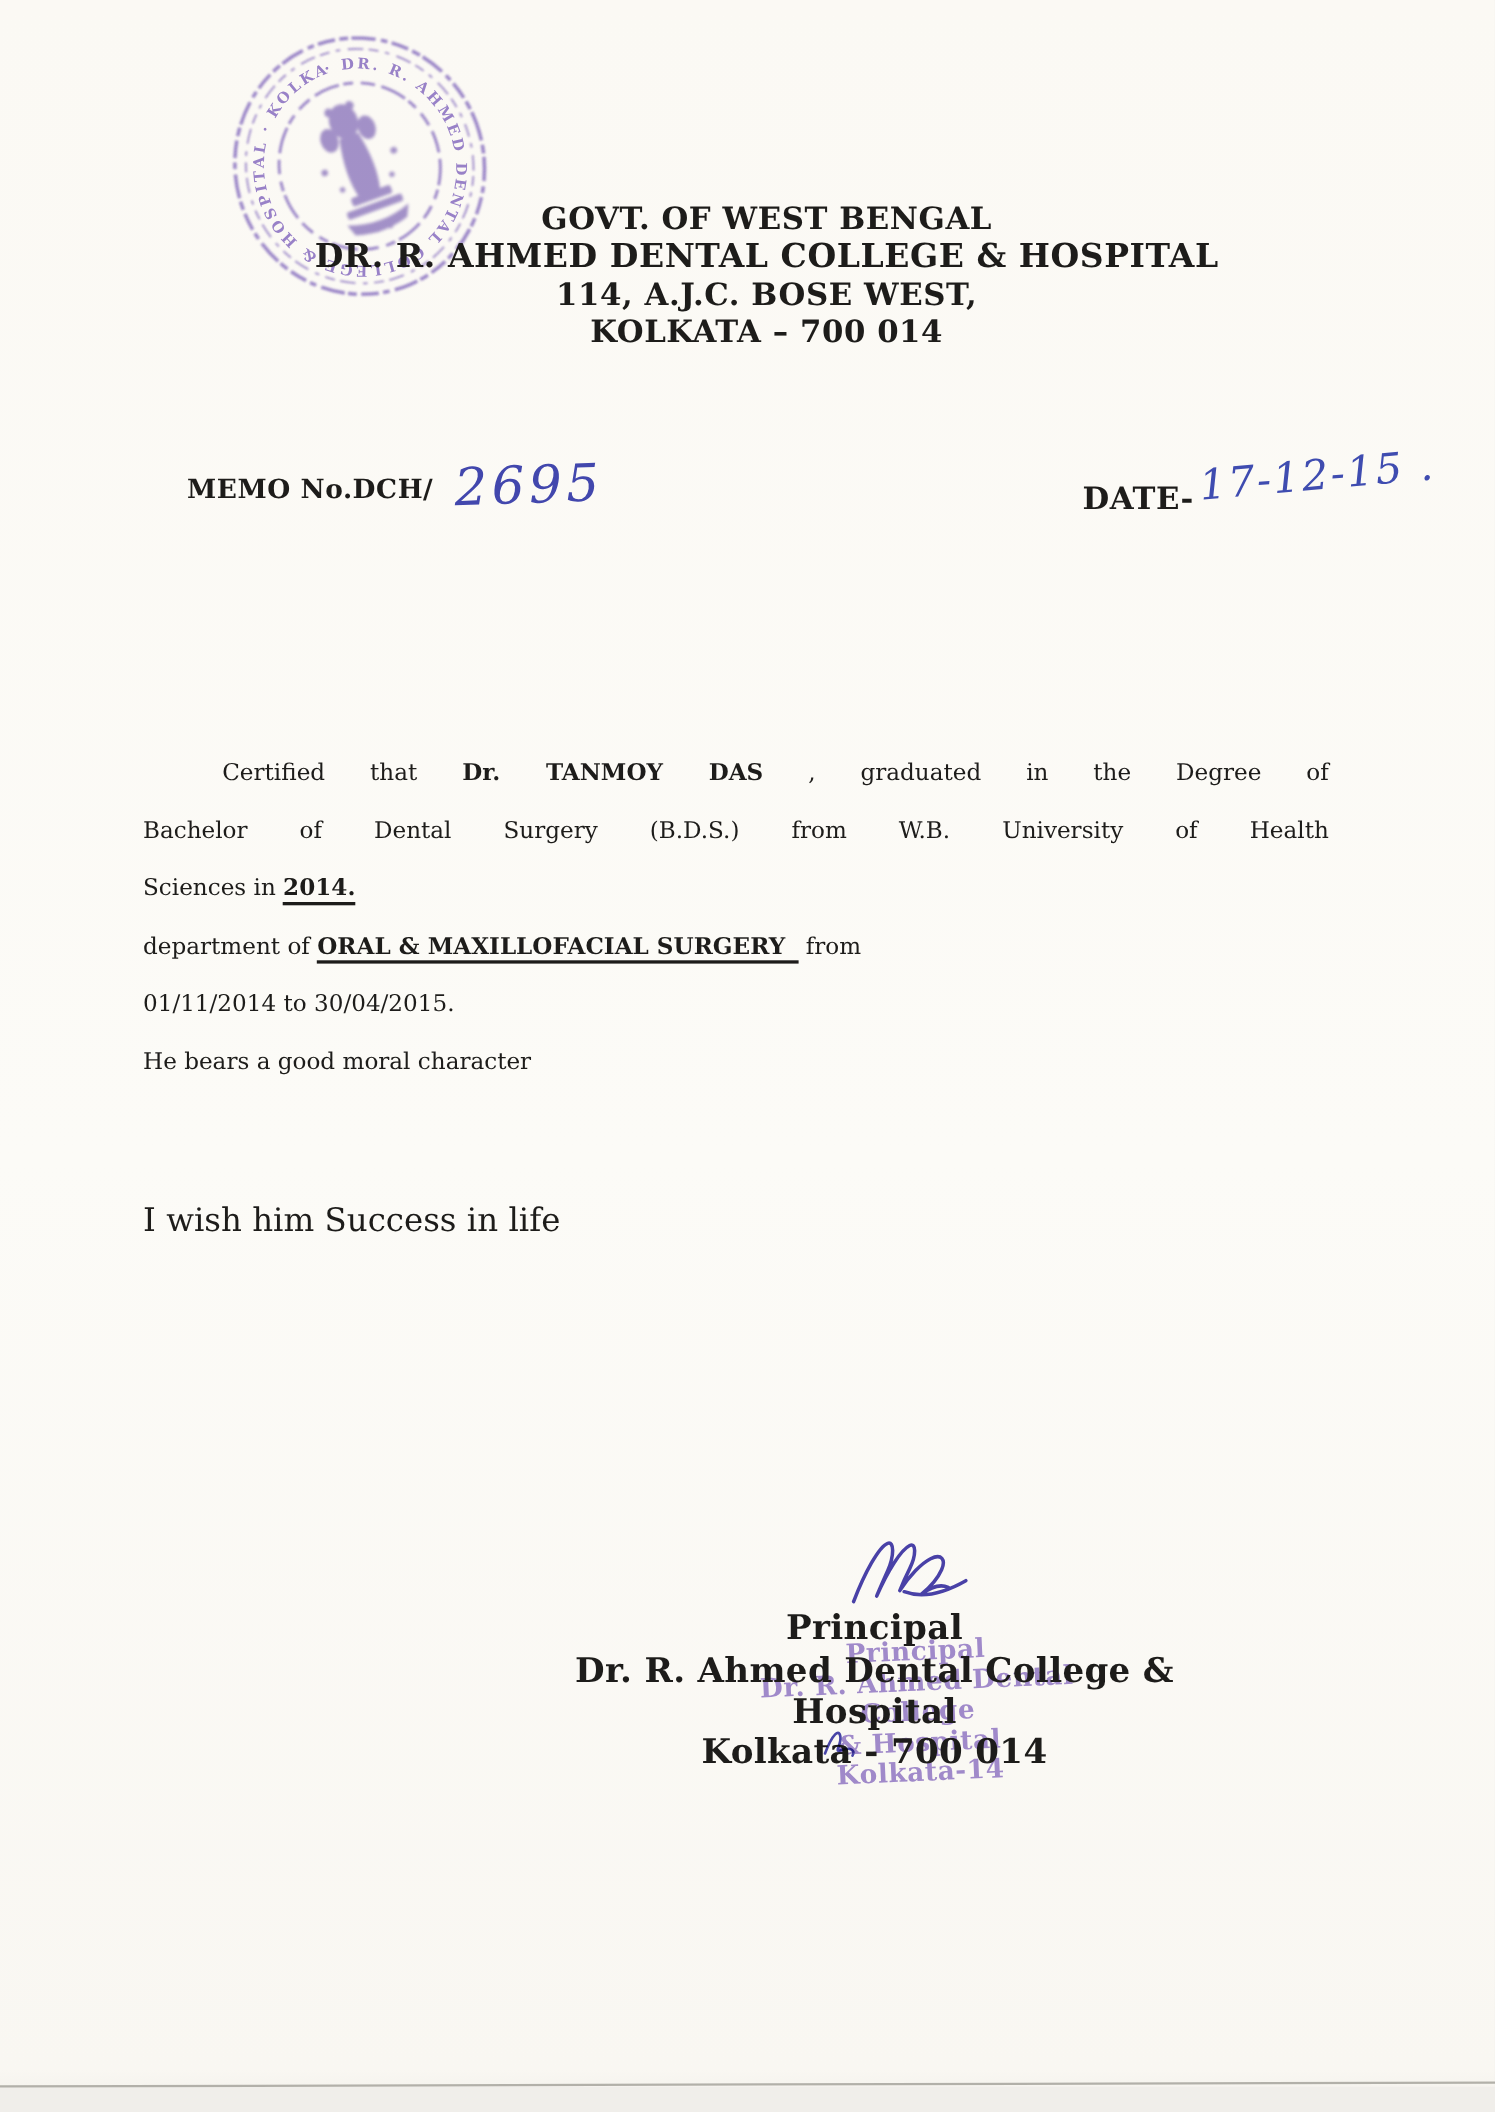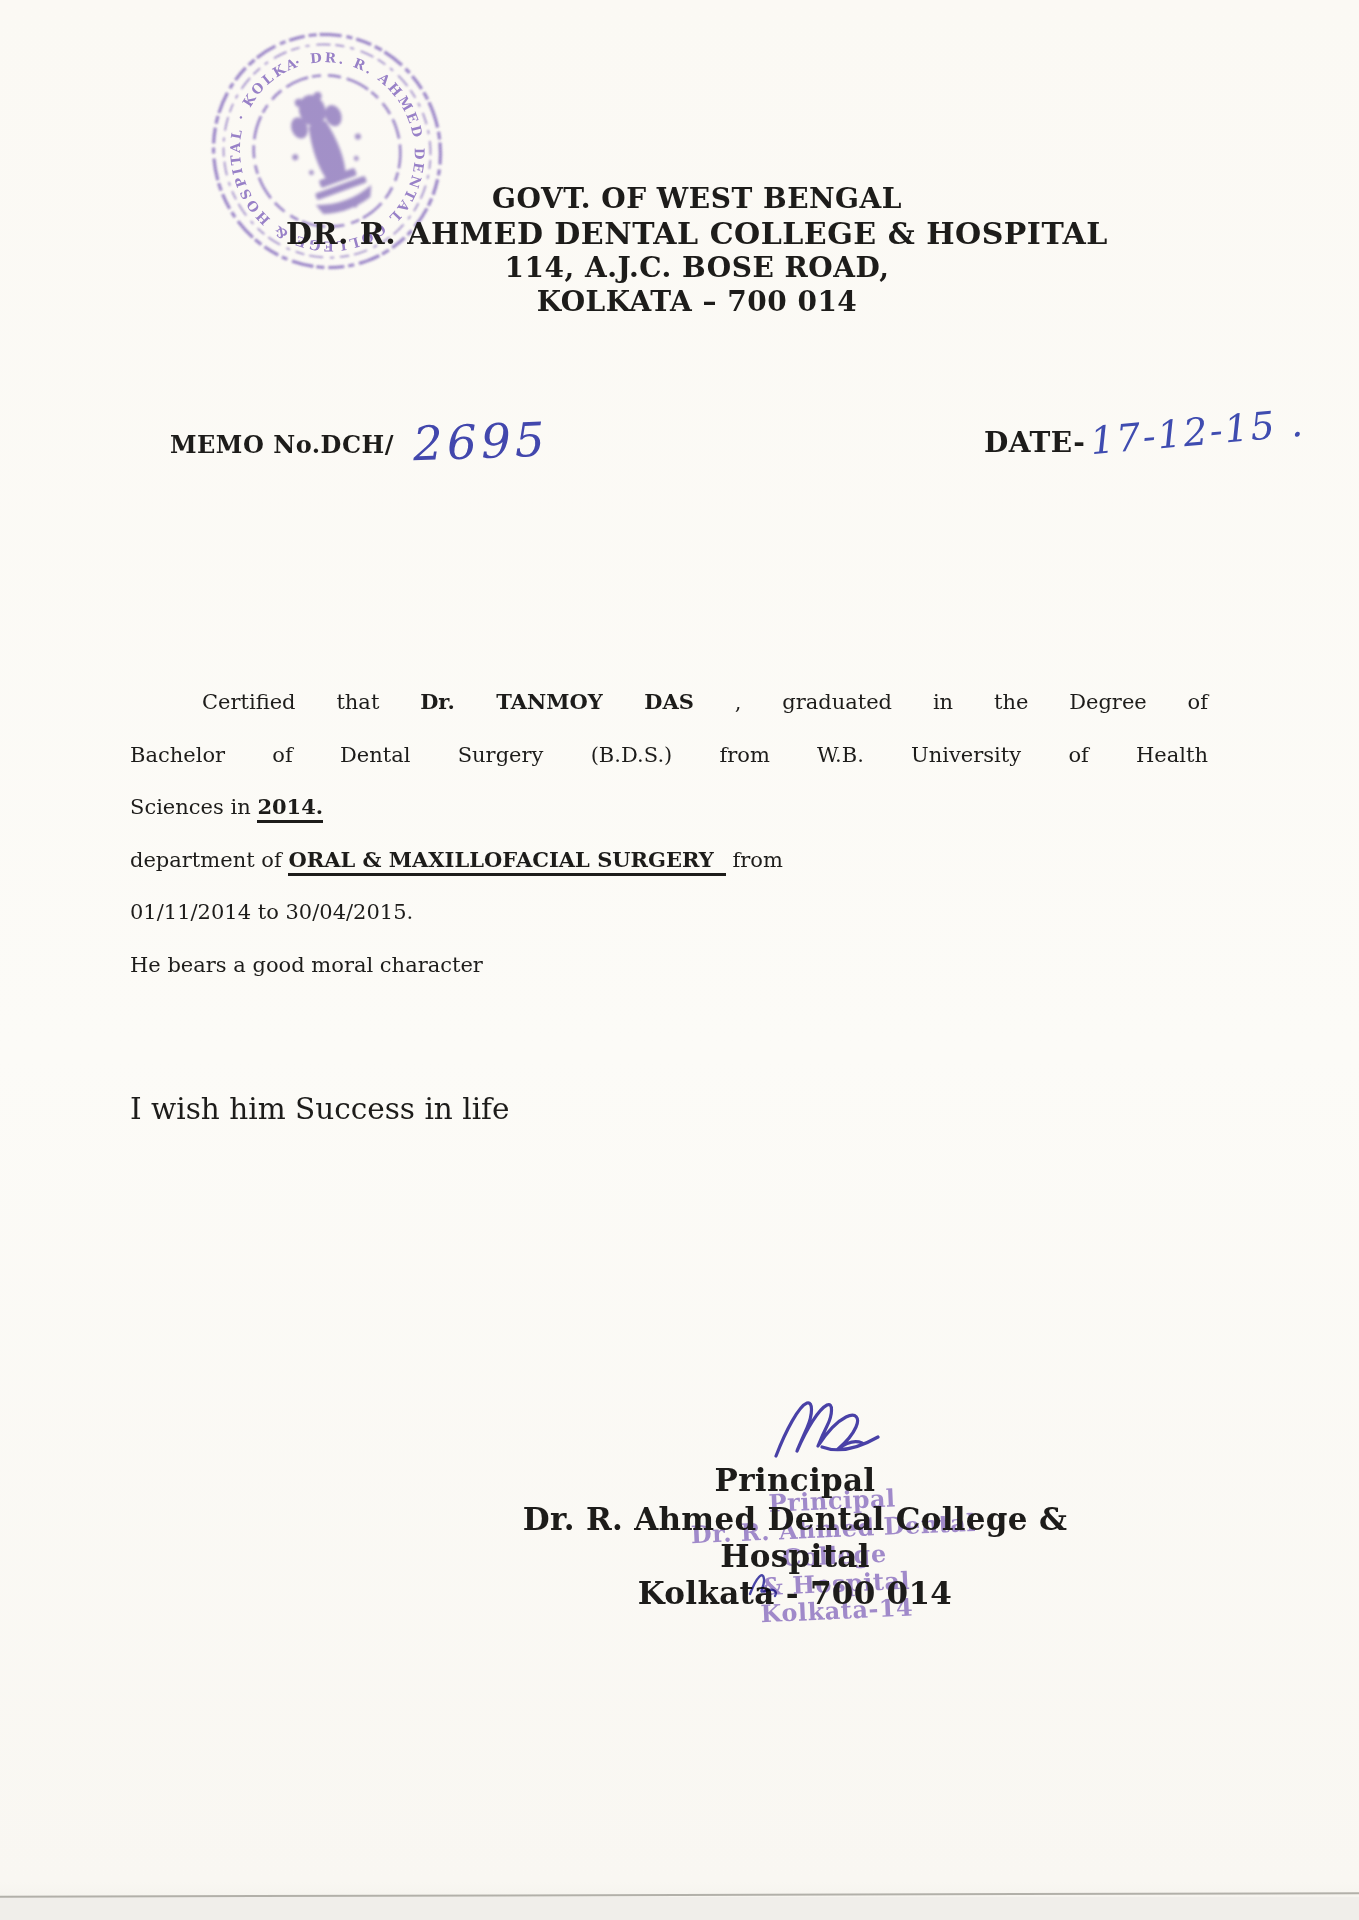--- a/index.html
+++ b/index.html
@@ -18,21 +18,21 @@
   .h-line2 { font-size:30px; line-height:35px; }
   .h-line3 { font-size:28px; line-height:34px; }
   .h-line4 { font-size:28px; line-height:34px; }
 
   .emblem { left:205px; top:26px; mix-blend-mode:multiply; }
 
   
   .memo-label { left:170px; top:430px; font-size:24px; font-weight:bold; letter-spacing:.5px; }
   .memo-number { left:413px; top:414px; font-size:47px; font-style:italic; letter-spacing:4px;
                  color:#4247ad; transform:rotate(-2deg); }
-  .date-label { left:984px; top:426px; font-size:28px; font-weight:bold; letter-spacing:.5px; }
+  .date-label { left:984px; top:437px; font-size:28px; font-weight:bold; letter-spacing:.5px; }
   .date-number { left:1090px; top:410px; font-size:38px; font-style:italic; letter-spacing:2px;
                  color:#3f4cb0; transform:rotate(-5deg); }
 
   
   .title-row { left:7px; top:566px; width:1352px; text-align:center; }
   .title-text { display:inline-block; font-size:32px; font-weight:bold; letter-spacing:1.5px;
                 border-bottom:4px solid #1d1c1a; padding:0 5px 3px; }
 
   
   .body-block { left:130px; top:676px; width:1078px; font-size:21px; line-height:52.6px; }
@@ -100,21 +100,21 @@
           <circle cx="147" cy="142" r="2.4"></circle>
         <circle cx="118" cy="185" r="2"></circle>
           <circle cx="130" cy="186" r="2"></circle>
       </g>
     </g>
   </svg>
 
   <div class="abs header-block">
     <div class="h-line1">GOVT. OF WEST BENGAL</div>
     <div class="h-line2">DR. R. AHMED DENTAL COLLEGE &amp; HOSPITAL</div>
-    <div class="h-line3">114, A.J.C. BOSE ROAD,</div>
+    <div class="h-line3">114, A.J.C. BOSE WEST,</div>
     <div class="h-line4">KOLKATA – 700 014</div>
   </div>
 
   <div class="abs memo-label">MEMO No.DCH/</div>
   <div class="abs memo-number">2695</div>
   <div class="abs date-label">DATE-</div>
   <div class="abs date-number">17-12-15 .</div>
 
 
   <div class="abs body-block">

